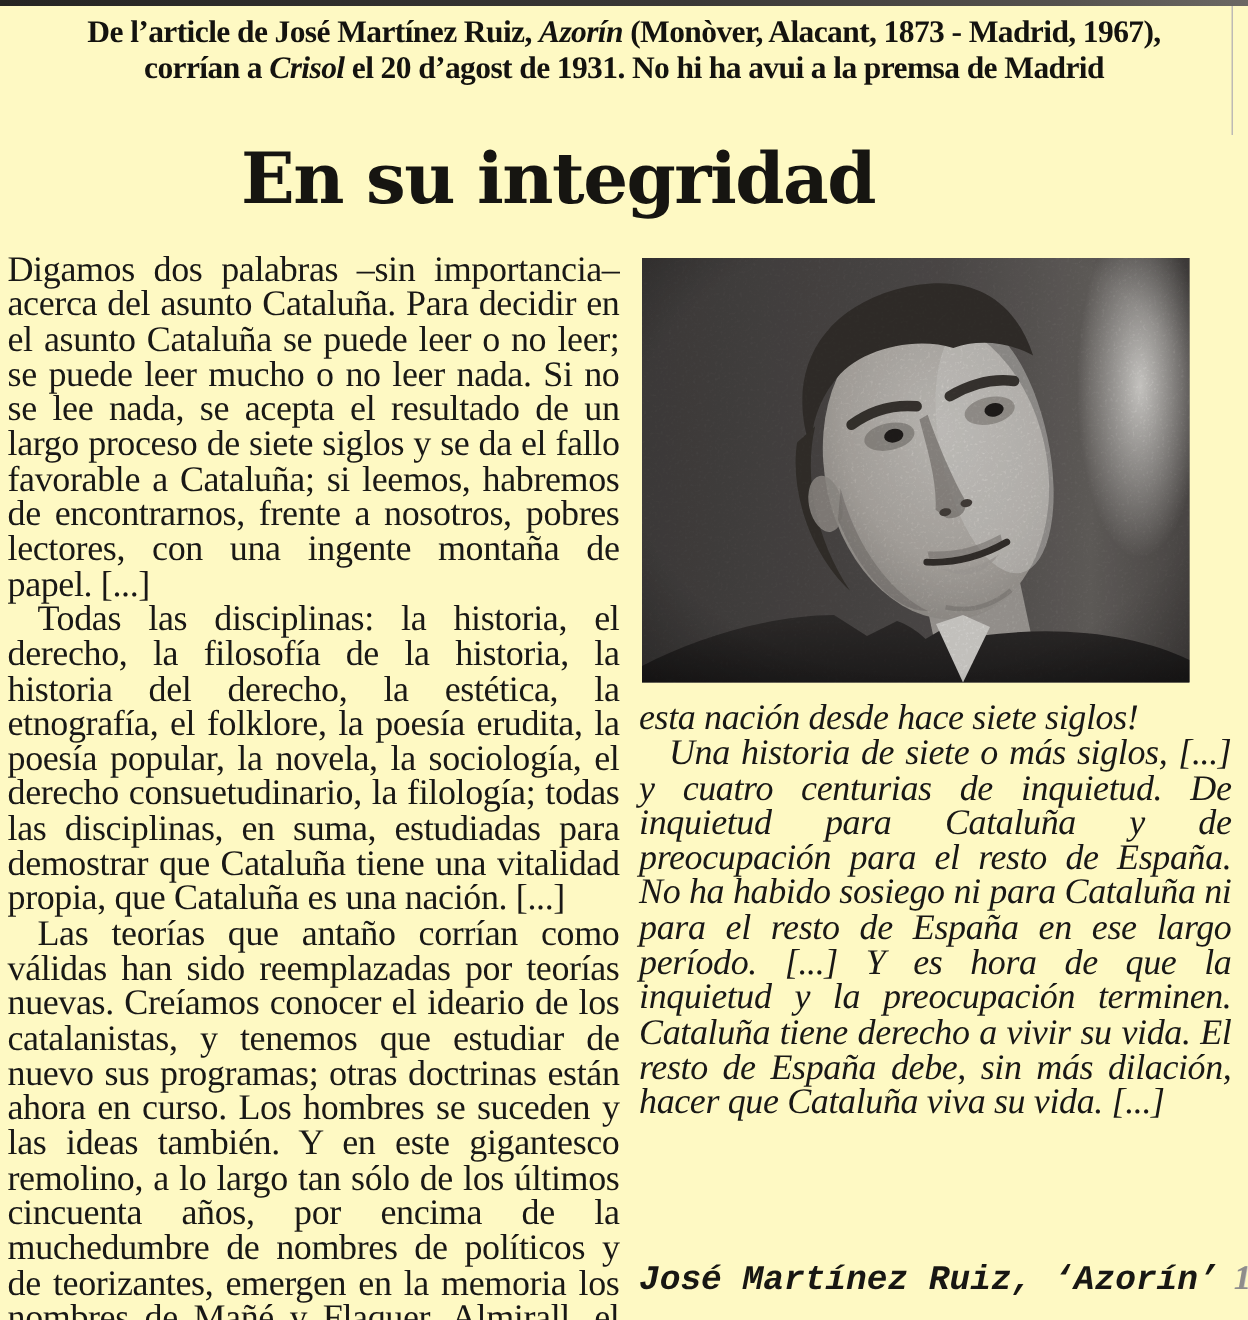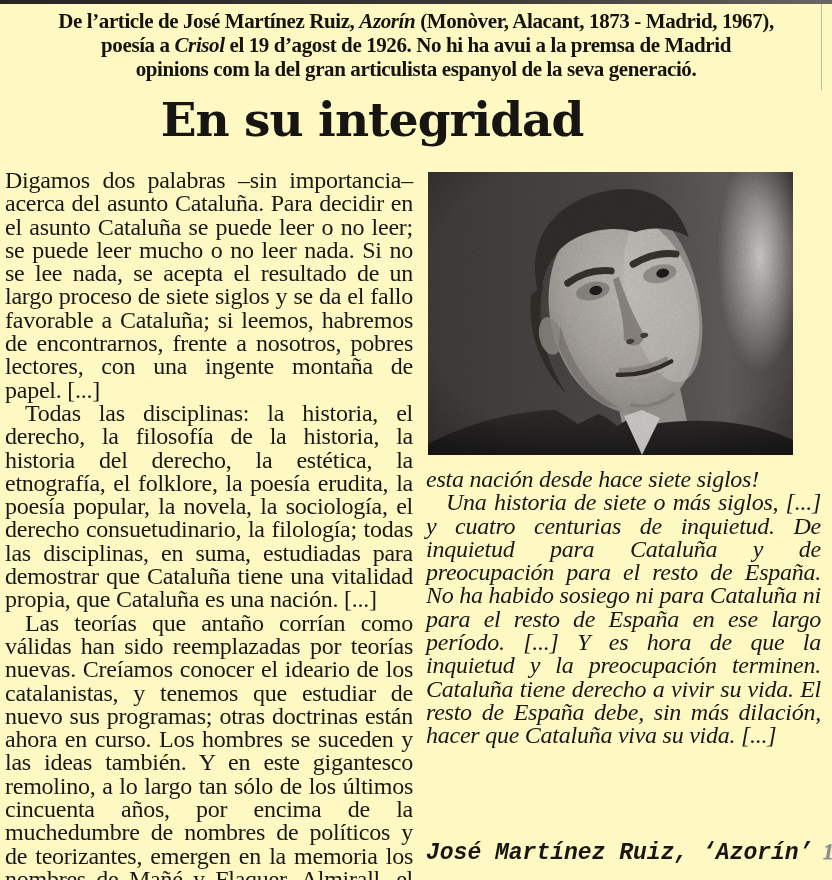--- a/index.html
+++ b/index.html
@@ -52,22 +52,21 @@
 </head>
 <body>
 
 <div class="page">
 
   <div class="top-rule"></div>
   <div class="edge-line"></div>
 
   <div class="lede">
     <span>De l’article de José Martínez Ruiz, </span><i>Azorín</i><span> (Monòver, Alacant, 1873 - Madrid, 1967),</span><br>
-    <span>poesía a </span><i>Crisol</i><span> el 19 d’agost de 1926. No hi ha avui a la premsa de Madrid</span><br>
-    <span>opinions com la del gran articulista espanyol de la seva generació.</span>
+    <span>corrían a </span><i>Crisol</i><span> el 20 d’agost de 1931. No hi ha avui a la premsa de Madrid</span><br>
   </div>
 
   <div class="headline">En su integridad</div>
 
   <div class="col col-left">
     <p>Digamos dos palabras –sin importancia– acerca del asunto Cataluña. Para decidir en el asunto Cataluña se puede leer o no leer; se puede leer mucho o no leer nada. Si no se lee nada, se acepta el resultado de un largo proceso de siete siglos y se da el fallo favorable a Cataluña; si leemos, habremos de encontrarnos, frente a nosotros, pobres lectores, con una ingente montaña de papel. [...]</p>
     <p class="indent">Todas las disciplinas: la historia, el derecho, la filosofía de la historia, la historia del derecho, la estética, la etnografía, el folklore, la poesía erudita, la poesía popular, la novela, la sociología, el derecho consuetudinario, la filología; todas las disciplinas, en suma, estudiadas para demostrar que Cataluña tiene una vitalidad propia, que Cataluña es una nación. [...]</p>
     <p class="indent">Las teorías que antaño corrían como válidas han sido reemplazadas por teorías nuevas. Creíamos conocer el ideario de los catalanistas, y tenemos que estudiar de nuevo sus programas; otras doctrinas están ahora en curso. Los hombres se suceden y las ideas también. Y en este gigantesco remolino, a lo largo tan sólo de los últimos cincuenta años, por encima de la muchedumbre de nombres de políticos y de teorizantes, emergen en la memoria los nombres de Mañé y Flaquer, Almirall, el doctor Robert, Prat de la Riba, Maragall, Torras Bages, Cambó, Rovira y Virgili... ¡Qué vida tan intensa la de</p>
   </div>
 

